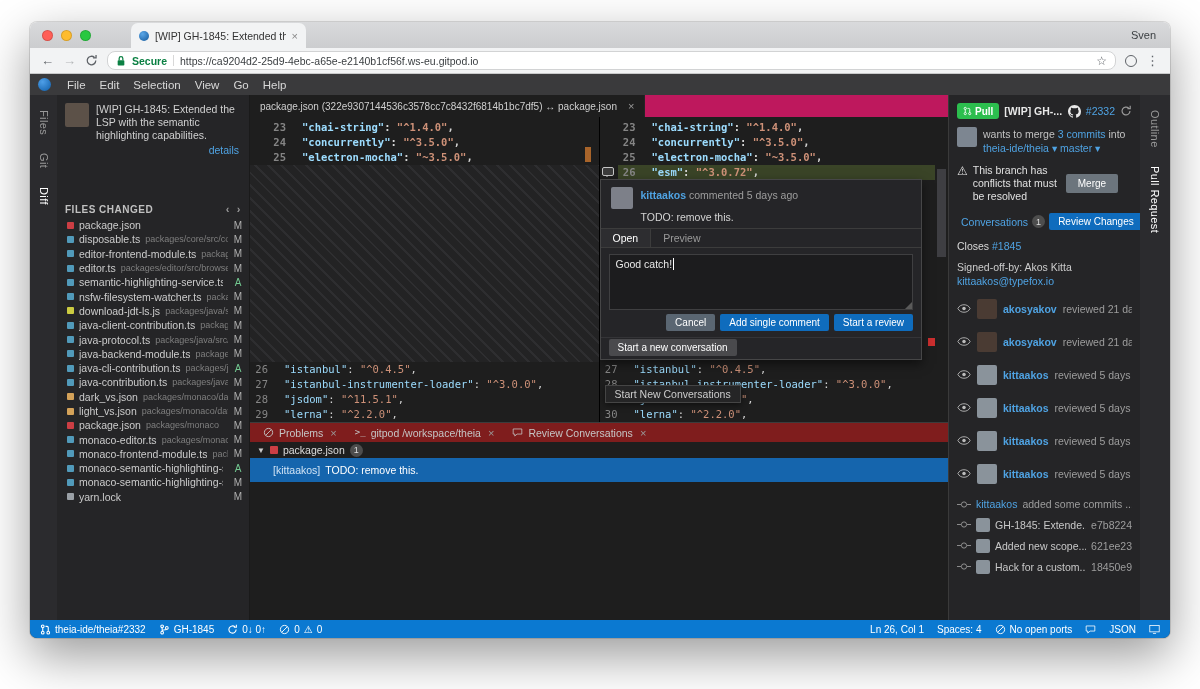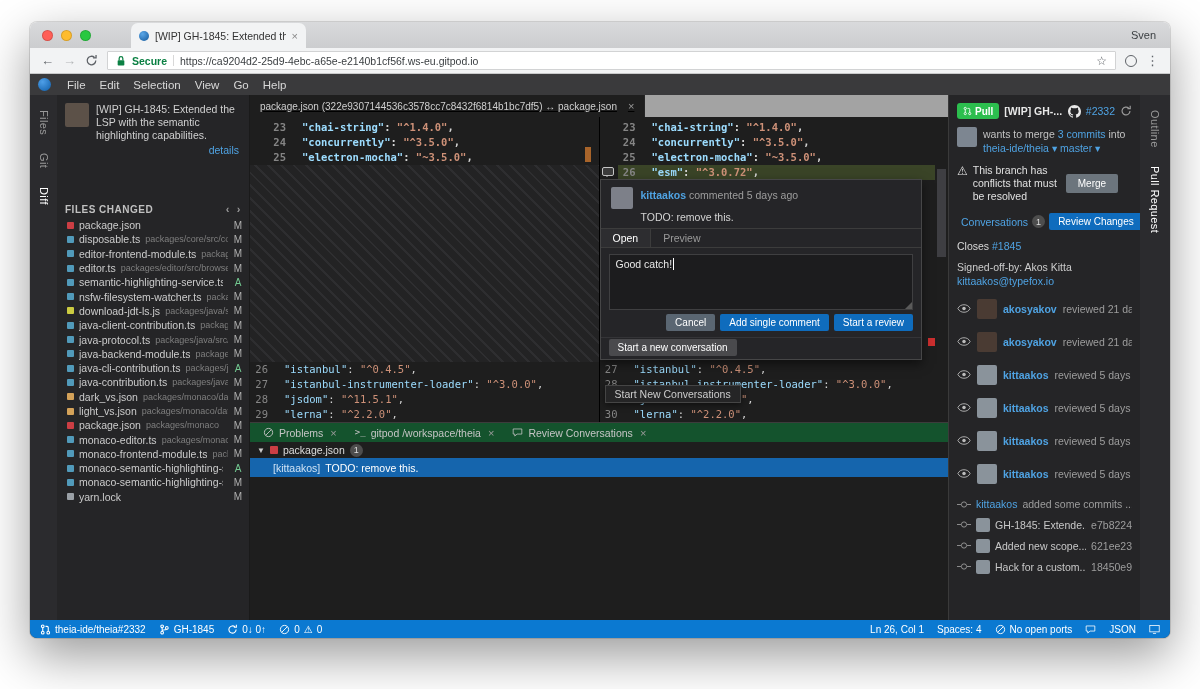--- a/index.html
+++ b/index.html
@@ -16,21 +16,21 @@
   .chrome-tab { width:175px; height:25px; background:#f2f3f4; border-radius:7px 7px 0 0; display:flex; align-items:center; gap:6px;
                 padding:0 8px; font-size:10.5px; color:#333; margin-left:28px; }
   .chrome-tab .fav { width:10px; height:10px; border-radius:50%; background:radial-gradient(circle at 35% 30%, #5aa7e8, #14599c); flex:none; }
   .chrome-tab .t { white-space:nowrap; overflow:hidden; flex:1; }
   .tclosex { color:#888; font-size:11px; }
   .user-name { margin-left:auto; padding:0 14px; font-size:11px; color:#3c4043; align-self:center; }
 
   .toolbar { height:26px; background:#f2f3f4; border-bottom:1px solid #c8c9ca; display:flex; align-items:center; gap:9px; padding:0 11px; flex:none; }
   .nav { color:#5f6368; font-size:13px; }
   .nav.dim { color:#b4b6b8; }
-  .omnibox { flex:1; height:19px; background:#fff; border:1px solid #d2d3d4; border-radius:1px; display:flex; align-items:center; gap:6px; padding:0 8px; font-size:10.5px; }
+  .omnibox { flex:1; height:19px; background:#fff; border:1px solid #d2d3d4; border-radius:8px; display:flex; align-items:center; gap:6px; padding:0 8px; font-size:10.5px; }
   .secure { color:#0b8043; font-weight:bold; }
   .ob-sep { width:1px; height:11px; background:#d8d8d8; }
   .url { color:#3c4043; flex:1; white-space:nowrap; overflow:hidden; }
   .star { color:#5f6368; font-size:12px; }
   .dots { color:#5f6368; font-size:13px; }
   .ext-ic { width:12px; height:12px; border-radius:50%; border:1.5px solid #5f6368; }
 
   
   .ide { flex:1; display:flex; flex-direction:column; background:#1e1e1e; min-height:0; }
   .menubar { height:21px; background:#3a3a3c; display:flex; align-items:center; padding:0 8px; font-size:11.5px; color:#d8d8d8; flex:none; gap:1px; }
@@ -55,21 +55,21 @@
   .file-list { flex:1; overflow:hidden; }
   .frow { display:flex; align-items:center; gap:5px; height:14.3px; padding:0 6px 0 10px; font-size:10.5px; cursor:pointer; }
   .ficon { width:7px; height:7px; border-radius:1px; flex:none; }
   .fname { color:#cccccc; white-space:nowrap; overflow:hidden; min-width:0; flex-shrink:1; }
   .fpath { color:#7f7f7f; font-size:9px; white-space:nowrap; overflow:hidden; flex:1; min-width:0; }
   .fstatus { margin-left:auto; color:#b0b0b0; width:10px; text-align:center; flex:none; font-size:10px; }
   .fstatus.A { color:#73c991; }
 
   
   .editor-col { flex:1; display:flex; flex-direction:column; min-width:0; }
-  .etabbar { height:22px; background:#a3a3a3; display:flex; flex:none;text-decoration:underline; }
+  .etabbar { height:22px; background:#be185d; display:flex; flex:none; }
   .etab { background:#1e1e1e; color:#cfcfcf; font-size:10px; display:flex; align-items:center; gap:9px; padding:0 10px; border-right:1px solid #252526; white-space:nowrap; }
   .diff { flex:1; display:flex; position:relative; min-height:0; }
   .pane { flex:1; position:relative; background:#1e1e1e; font-family:"DejaVu Sans Mono", monospace; font-size:10.5px; overflow:hidden; min-width:0; }
   .pane.left { border-right:1px solid #000; }
   .code-top { position:absolute; top:3px; left:18px; right:0;font-weight:bold; }
   .code-bottom { position:absolute; top:245px; left:0; right:0; }
   .crow { display:flex; height:15px; line-height:15px; white-space:pre; }
   .crow.added { background:#3a4427; }
   .ln { width:34px; text-align:right; padding-right:16px; color:#858585; flex:none; }
   .jk { color:#9cdcfe; } .jv { color:#ce9178; } .jp { color:#d4d4d4; }
@@ -101,31 +101,31 @@
   .btn { font-size:10px; color:#fff; padding:3px 9px; border-radius:2px; cursor:pointer; white-space:nowrap; }
   .btn.grey { background:#5a6672; }
   .btn.blue { background:#0f6cbd; }
   .btn.dark { background:#4a4a4d; }
   .cw-newconv { padding:3px 8px 6px; border-top:1px solid #343437; }
   .tooltip { position:absolute; left:5px; top:268px; background:#252526; border:1px solid #454545; color:#cccccc; font-size:10.5px;
              padding:2px 9px; z-index:7; font-family:"Liberation Sans", sans-serif; box-shadow:0 2px 6px rgba(0,0,0,.5); }
 
   
   .bpanel { height:198px; background:#1e1e1e; border-top:1px solid #3c3c3c; display:flex; flex-direction:column; flex:none; }
-  .btabs { height:19px; background:#14532d; display:flex; align-items:center; padding-left:4px; flex:none; }
+  .btabs { height:19px; background:#7f1d1d; display:flex; align-items:center; padding-left:4px; flex:none; }
   .btab { display:flex; align-items:center; gap:5px; padding:0 9px; font-size:10.5px; color:#c5c5c5; height:100%; cursor:pointer; }
   .ti { width:11px; height:11px; }
   .tterm { font-family:"DejaVu Sans Mono",monospace; font-size:9px; color:#c5c5c5; width:auto; }
   .tclose { color:#9a9a9a; font-size:11px; margin-left:2px; }
   .bp-row1 { height:16px; display:flex; align-items:center; gap:5px; padding-left:7px; font-size:10.5px; color:#dddddd; }
   .twisty { color:#cccccc; font-size:8px; }
   .npm-sq { width:8px; height:8px; background:#cc3e44; border-radius:1px; }
   .badge { min-width:13px; height:13px; border-radius:7px; background:#4d4d4d; color:#dddddd; font-size:9px;
            display:inline-flex; align-items:center; justify-content:center; padding:0 3px; }
-  .bp-row2 { height:19px; background:#1565ad; display:flex; align-items:center; gap:5px; padding-left:23px; font-size:10.5px; color:#ffffff; }
+  .bp-row2 { height:24px; background:#1565ad; display:flex; align-items:center; gap:5px; padding-left:23px; font-size:10.5px; color:#ffffff; }
   .bp-author { color:#cfe3f5; }
 
   
   .prpanel { width:192px; background:#252527; border-left:1px solid #3a3a3a; font-size:10.5px; color:#c2c2c2;
              padding:8px 8px; flex:none; overflow:hidden; }
   .pr-row1 { display:flex; align-items:center; gap:5px; }
   .open-badge { background:#2cbe4e; color:#fff; font-weight:bold; font-size:10px; padding:2.5px 6px; border-radius:3px;
                 display:inline-flex; align-items:center; gap:3px; flex:none; }
   .pr-title { font-weight:bold; color:#e8e8e8; white-space:nowrap; overflow:hidden; flex:1; min-width:0; }
   .gh-i { width:13px; height:13px; flex:none; }

